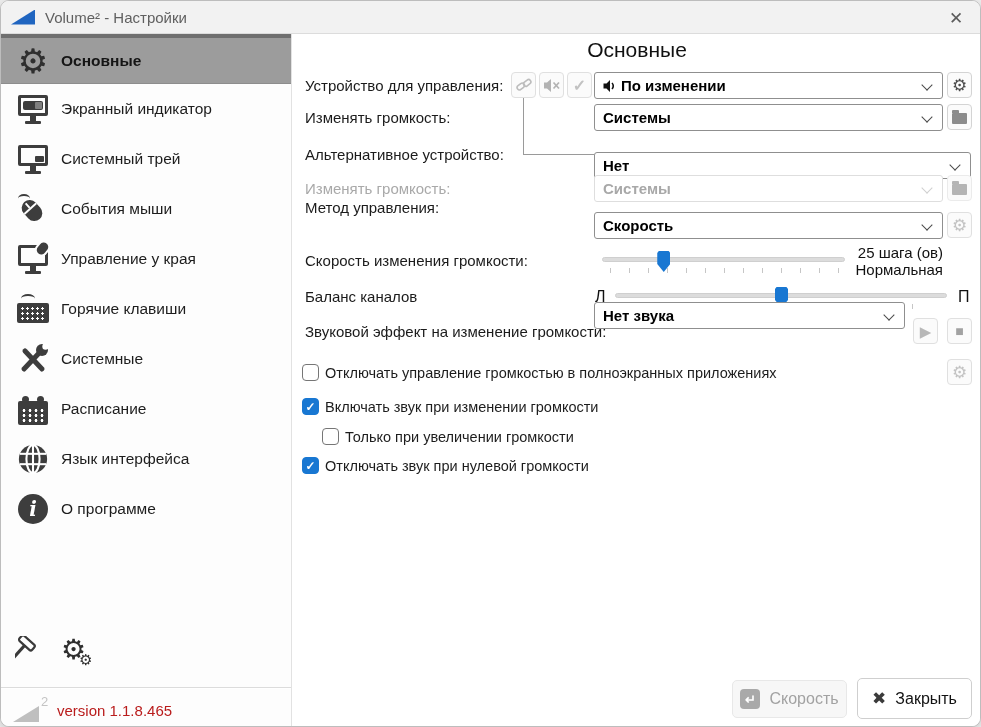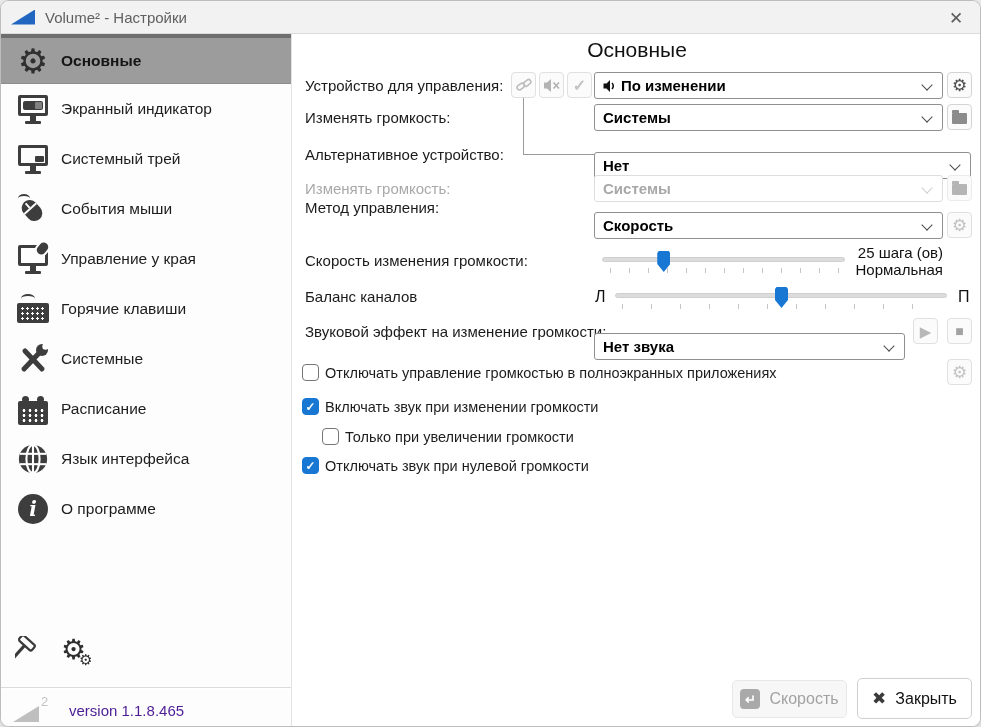--- a/index.html
+++ b/index.html
@@ -45,21 +45,21 @@
   .info-circle { width:30px; height:30px; border-radius:50%; background:#3d3d3d; color:#fff; display:flex; align-items:center; justify-content:center;
                  font-family:"DejaVu Serif", serif; font-style:italic; font-weight:bold; font-size:20px; }
   .sb-tools { position:absolute; left:0; top:600px; width:290px; height:46px; }
   .gears-pair { position:absolute; left:60px; top:2px; }
   .gears-pair .g1 { font-size:28px; color:#2f2f2f; line-height:1; }
   .gears-pair .g2 { position:absolute; left:18px; top:16px; font-size:15px; color:#2f2f2f; line-height:1; }
   .sb-sep { position:absolute; left:0; top:653px; width:290px; border-top:1px solid #dcdcdc; box-shadow:0 1px 0 #fff; }
   .ver-row { position:absolute; left:0; top:660px; width:290px; height:34px; }
   .ver-logo { position:absolute; left:12px; top:12px; width:26px; height:16px; background:#bfbfbf; clip-path:polygon(0 100%,100% 0,100% 100%); }
   .ver-sup { position:absolute; left:40px; top:0px; font-size:13px; color:#c4c4c4; }
-  .ver-text { position:absolute; left:68px; top:8px; font-size:15px; color:#4c1d95; }
+  .ver-text { position:absolute; left:56px; top:8px; font-size:15px; color:#b91c1c; }
 
   
   .main { position:absolute; left:291px; top:33px; width:690px; height:694px; background:#fff; }
   .main-title { position:absolute; left:0; top:4px; width:100%; text-align:center; font-size:21px; color:#111; }
   .row-label { position:absolute; left:13px; height:27px; line-height:27px; font-size:15px; color:#1b1b1b; white-space:nowrap; }
   .row-label.disabled { color:#a9a9a9; }
   .dd { position:absolute; height:27px; background:#fff; border:1px solid #8f8f8f; border-radius:3px;
         display:flex; align-items:center; padding:0 28px 0 8px; font-size:15px; font-weight:bold; color:#000; }
   .dd .chev { position:absolute; right:11px; top:8px; width:8px; height:8px; border-left:1.5px solid #4a4a4a; border-bottom:1.5px solid #4a4a4a; transform:rotate(-45deg); }
   .dd.disabled { border-color:#dedede; color:#a8a8a8; }
@@ -321,21 +321,21 @@
 
     <div class="row-label" style="top:249px;">Баланс каналов</div>
     <div class="bal-letter" style="left:303px;top:249px;">Л</div>
     <div class="track" style="left:323px;top:259px;width:332px;">
       <span class="thumb" style="left: calc(50% - 6px);"></span>
     </div>
     <div class="bal-letter" style="left:666px;top:249px;">П</div>
     <div class="ticks t-bal" style="left:330px;top:270px;width:319px;"></div>
 
     <div class="row-label" style="top:284px;">Звуковой эффект на изменение громкости:</div>
-    <div class="dd" style="left:302px;top:299px;width:311px;">
+    <div class="dd" style="left:302px;top:268px;width:311px;">
       <span>Нет звука</span>
       <span class="chev"></span>
     </div>
     <div class="sqbtn" style="left:621px;top:284px;">
       <span class="glyph-play">▶</span>
     </div>
     <div class="sqbtn" style="left:655px;top:284px;">
       <span class="glyph-stop">■</span>
     </div>
 

